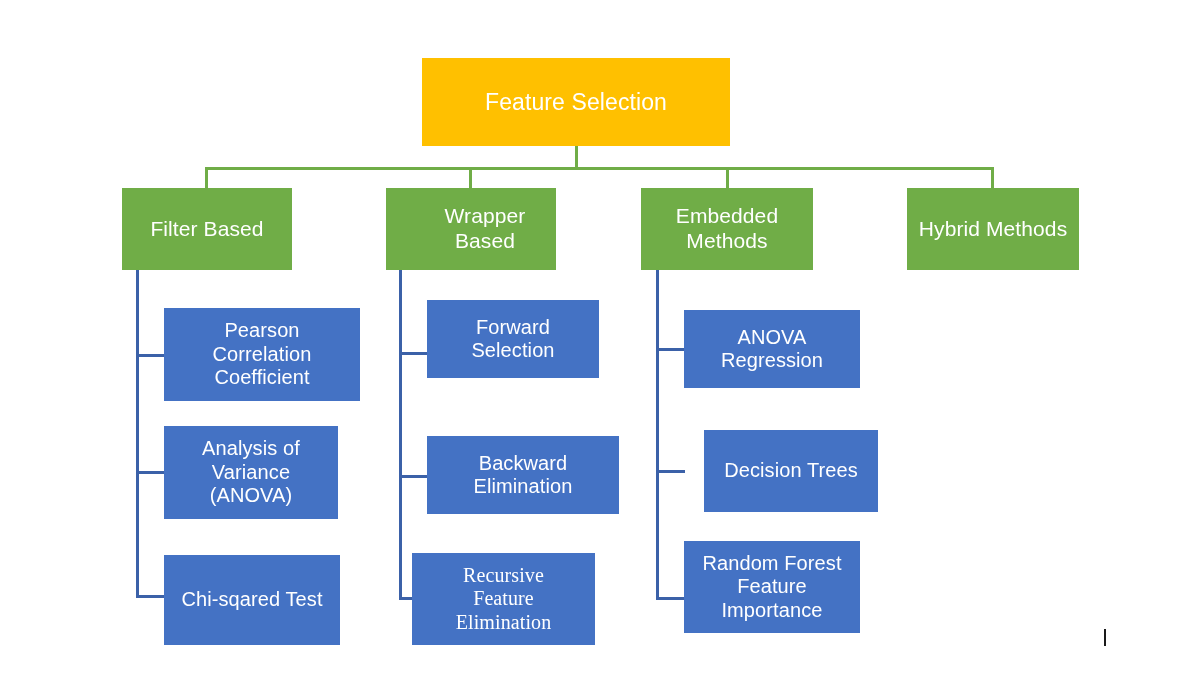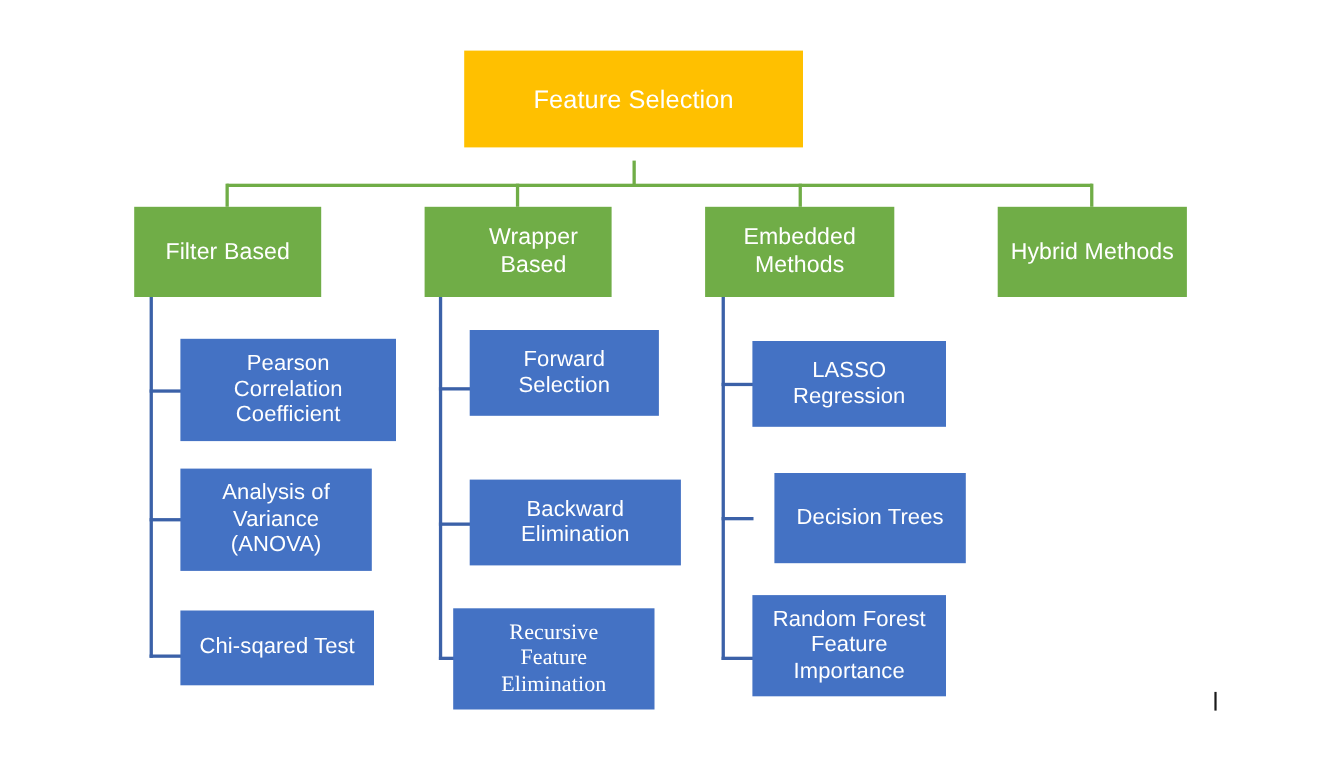--- a/index.html
+++ b/index.html
@@ -51,21 +51,21 @@
   .caret {
     position: absolute;
     background: #1a1a1a;
   }
 </style>
 </head>
 <body>
 
 <div id="canvas">
 
-  <div class="node root" style="left:422px; top:46px; width:308px; height:88px;">Feature Selection</div>
+  <div class="node root" style="left:422px; top:58px; width:308px; height:88px;">Feature Selection</div>
 
   <div class="conn" style="left:575px; top:146px; width:3px; height:23px;"></div>
 
   <div class="conn" style="left:206px; top:167px; width:787px; height:3px;"></div>
 
   <div class="conn" style="left:205px; top:167px; width:3px; height:21px;"></div>
   <div class="conn" style="left:469px; top:167px; width:3px; height:21px;"></div>
   <div class="conn" style="left:726px; top:167px; width:3px; height:21px;"></div>
   <div class="conn" style="left:991px; top:167px; width:3px; height:21px;"></div>
 
@@ -79,41 +79,41 @@
   <div class="conn blue" style="left:136px; top:354px; width:29px; height:3px;"></div>
   <div class="conn blue" style="left:136px; top:471px; width:29px; height:3px;"></div>
   <div class="conn blue" style="left:136px; top:595px; width:29px; height:3px;"></div>
 
   <div class="node leaf" style="left:164px; top:308px; width:196px; height:93px;">Pearson
 Correlation
 Coefficient</div>
   <div class="node leaf" style="left:164px; top:426px; width:174px; height:93px;">Analysis of
 Variance
 (ANOVA)</div>
-  <div class="node leaf" style="left:164px; top:555px; width:176px; height:68px;">Chi-sqared Test</div>
+  <div class="node leaf" style="left:164px; top:555px; width:176px; height:90px;">Chi-sqared Test</div>
 
   <div class="conn blue" style="left:399px; top:270px; width:3px; height:330px;"></div>
   <div class="conn blue" style="left:399px; top:352px; width:29px; height:3px;"></div>
   <div class="conn blue" style="left:399px; top:475px; width:29px; height:3px;"></div>
   <div class="conn blue" style="left:399px; top:597px; width:29px; height:3px;"></div>
 
   <div class="node leaf" style="left:427px; top:300px; width:172px; height:78px;">Forward
 Selection</div>
   <div class="node leaf" style="left:427px; top:436px; width:192px; height:78px;">Backward
 Elimination</div>
   <div class="node leaf" style="left:412px; top:553px; width:183px; height:92px;font-family:Liberation Serif, serif;">Recursive
 Feature
 Elimination</div>
 
   <div class="conn blue" style="left:656px; top:270px; width:3px; height:330px;"></div>
   <div class="conn blue" style="left:656px; top:348px; width:29px; height:3px;"></div>
   <div class="conn blue" style="left:656px; top:470px; width:29px; height:3px;"></div>
   <div class="conn blue" style="left:656px; top:597px; width:29px; height:3px;"></div>
 
-  <div class="node leaf" style="left:684px; top:310px; width:176px; height:78px;">LASSO
+  <div class="node leaf" style="left:684px; top:310px; width:176px; height:78px;">ANOVA
 Regression</div>
   <div class="node leaf" style="left:704px; top:430px; width:174px; height:82px;">Decision Trees</div>
   <div class="node leaf" style="left:684px; top:541px; width:176px; height:92px;">Random Forest
 Feature
 Importance</div>
 
   <div class="caret" style="left:1104px; top:629px; width:2px; height:17px;"></div>
 
 </div>
 

